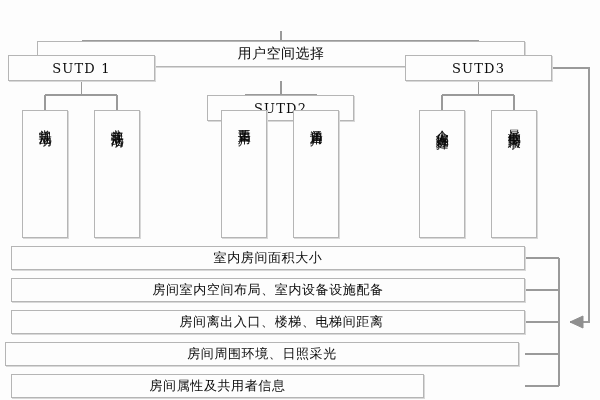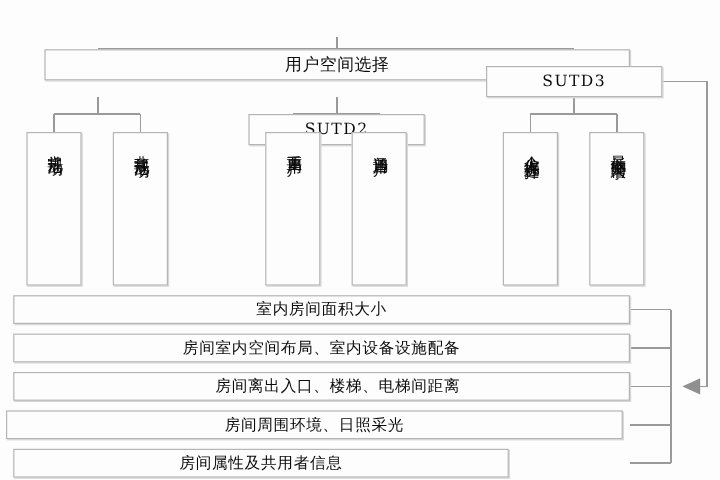--- a/index.html
+++ b/index.html
@@ -98,20 +98,21 @@
       <path d="M 525 386 L 559 386"></path>
       <path d="M 559 258 L 559 386"></path>
 
       <path d="M 552.5 68 L 589 68 L 589 322 L 570 322"></path>
     </g>
     <polygon points="570,322 583,316 583,328" fill="#8f8f8f" stroke="#8f8f8f" stroke-width="1"></polygon>
   </svg>
 
   <div class="node root" style="left:37px; top:5px; width:488px; height:26px;margin-top:36px;">用户空间选择</div>
 
+  <div class="node level2" style="left:8px; top:55px; width:147px; height:26px;">SUTD 1</div>
   <div class="node level2" style="left:207px; top:55px; width:147px; height:26px;margin-top:40px;">SUTD2</div>
   <div class="node level2" style="left:405px; top:55px; width:147px; height:26px;">SUTD3</div>
 
   <div class="node leafv" style="left:22px; top:110px; width:46px; height:128px;">常规活动</div>
   <div class="node leafv" style="left:94px; top:110px; width:46px; height:128px;">非常规活动</div>
 
   <div class="node leafv" style="left:221px; top:110px; width:46px; height:128px;">重要用户</div>
   <div class="node leafv" style="left:293px; top:110px; width:46px; height:128px;">普通用户</div>
 
   <div class="node leafv" style="left:419px; top:110px; width:46px; height:128px;">个人偏好选择</div>

